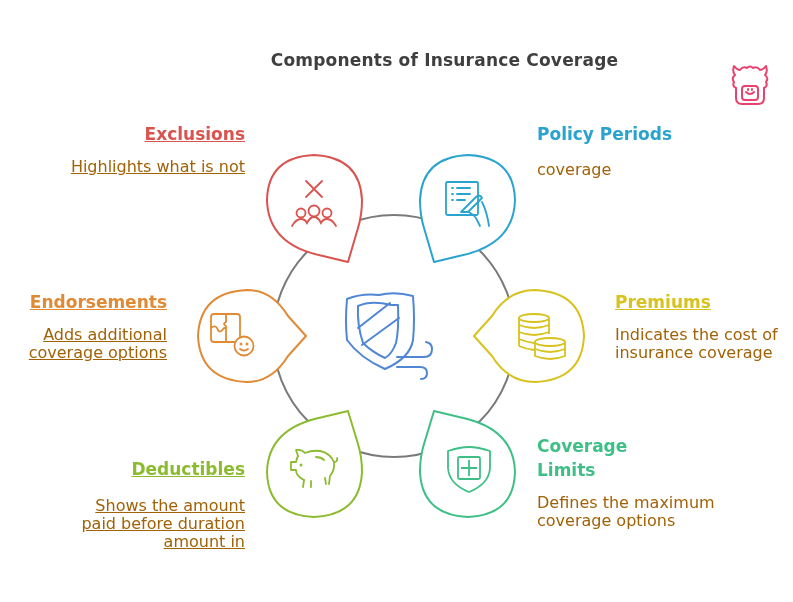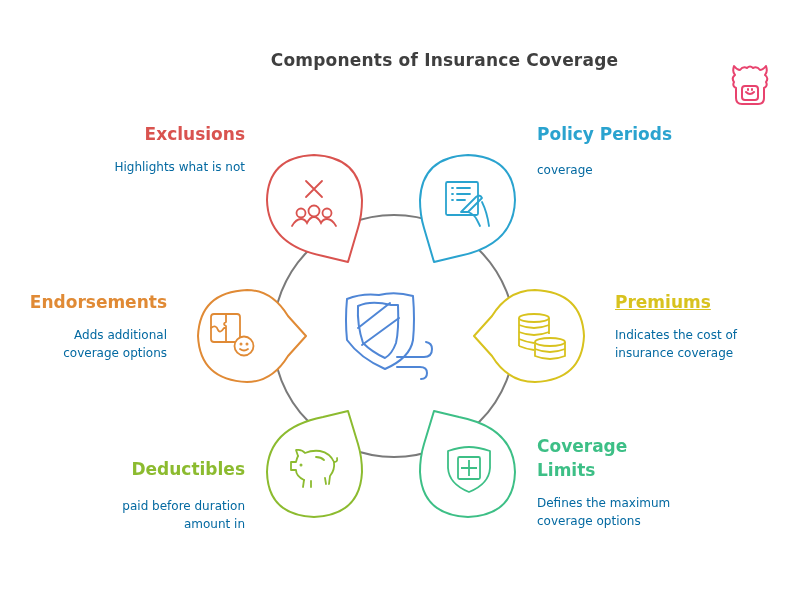--- a/index.html
+++ b/index.html
@@ -3,22 +3,22 @@
 <meta charset="utf-8">
 <style>
   html, body { margin: 0; padding: 0; background: #ffffff; }
   body { width: 793px; height: 602px; position: relative; overflow: hidden;
          font-family: "DejaVu Sans", sans-serif; }
   .title { position: absolute; left: 0; width: 793px; top: 50px; text-align: center;
            font-size: 17px; font-weight: bold; color: #3f3f3f; letter-spacing: 0.2px; padding-left: 48px; }
   .logo { position: absolute; left: 726px; top: 62px; width: 48px; height: 44px; }
   svg.diagram { position: absolute; left: 0; top: 0; }
   .label { position: absolute; font-weight: bold; font-size: 17px; line-height: 24px; }
-  .desc { position: absolute; font-size: 12px; line-height: 18px; color: #0369a1; }
-  .right { text-align: right; }
+  .desc { position: absolute; font-size: 16px; line-height: 18px; color: #a16207; }
+  .right { text-align: right; text-decoration: underline; }
   .left { text-align: left; }
 </style>
 </head>
 <body>
 
 <div class="title">Components of Insurance Coverage</div>
 
 <svg class="logo" viewBox="0 0 48 44">
   <g fill="none" stroke="#e8436e" stroke-width="2" stroke-linecap="round" stroke-linejoin="round">
     <path d="M8 4 Q6 10 9 13 Q5 16 8 20 Q6 24 10 26 L10 36 Q10 42 16 42 L32 42 Q38 42 38 36 L38 26 Q42 24 40 20 Q43 16 39 13 Q42 10 40 4 Q37 8 34 8 Q31 4 27 6 Q24 3 21 6 Q17 4 14 8 Q11 8 8 4 Z"></path>
@@ -129,20 +129,21 @@
 </div>
 
 <div class="label left" style="color:#d8c21e; left:615px; top:290px;text-decoration:underline;">Premiums</div>
 <div class="desc left" style="left:615px; top:326px;">
   <div>Indicates the cost of</div>
   <div>insurance coverage</div>
 </div>
 
 <div class="label right" style="color:#8cbb2f; right:548px; top:457px;">Deductibles</div>
 <div class="desc right" style="right:548px; top:497px;">
+  <div>Shows the amount</div>
   <div>paid before duration</div>
   <div>amount in</div>
 </div>
 
 <div class="label left" style="color:#3dbf86; left:537px; top:434px;">
   <div>Coverage</div>
   <div>Limits</div>
 </div>
 <div class="desc left" style="left:537px; top:494px;">
   <div>Defines the maximum</div>

